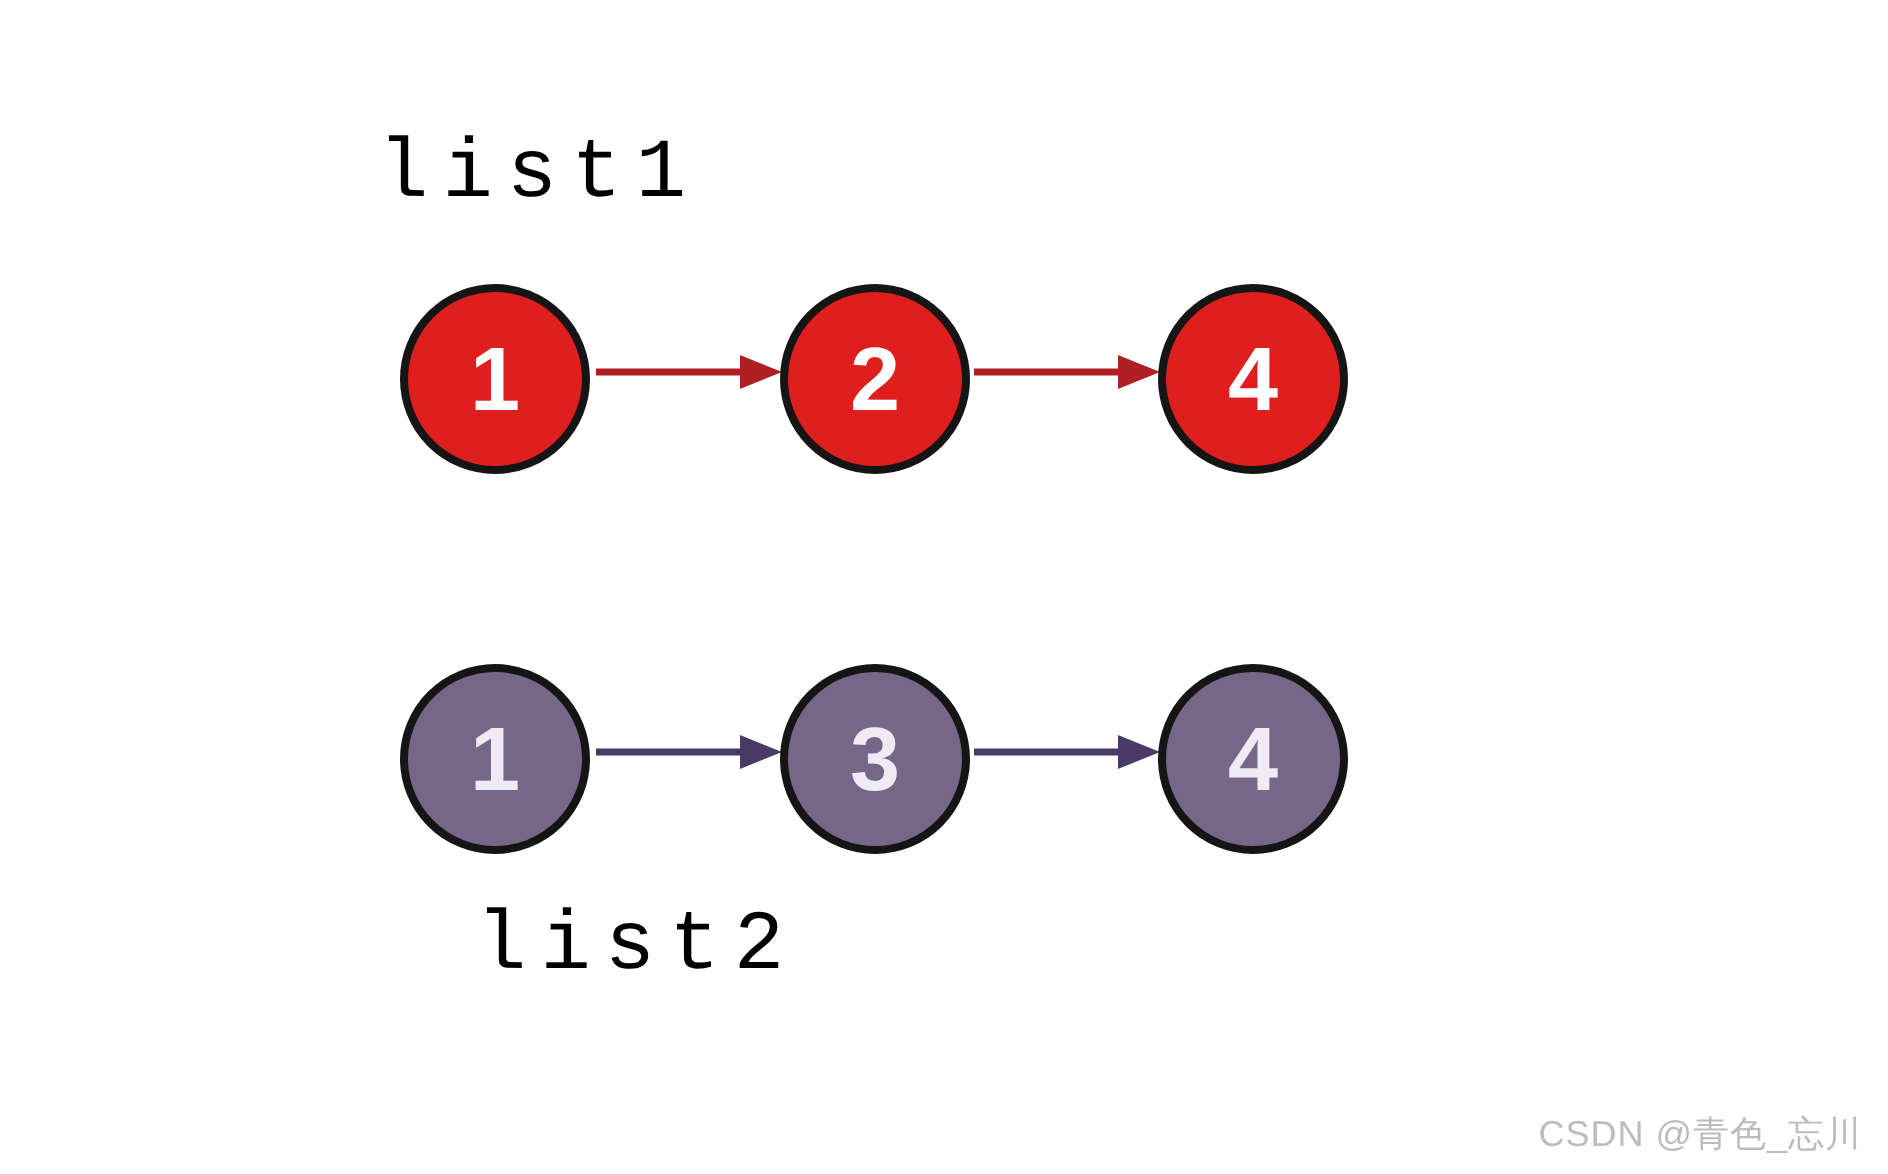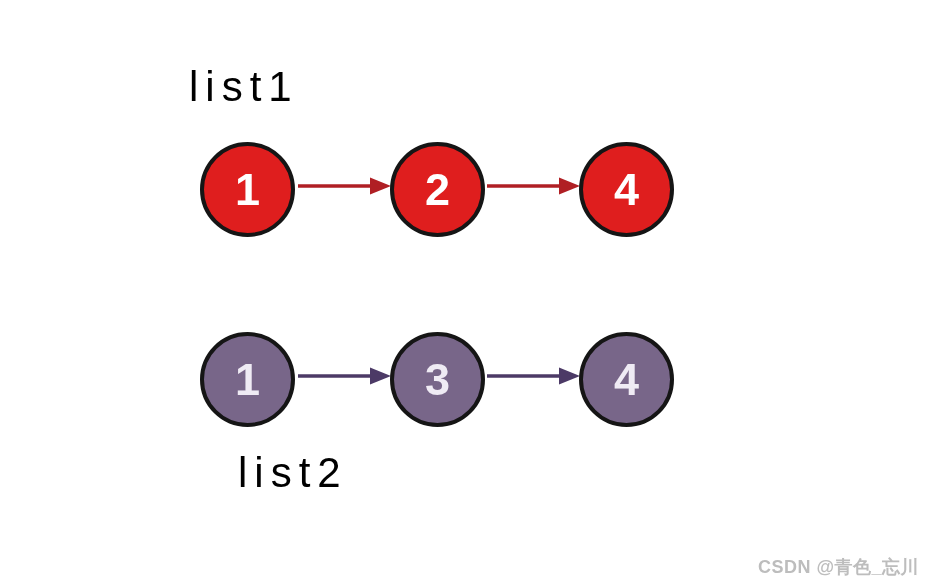--- a/index.html
+++ b/index.html
@@ -10,21 +10,21 @@
   }
   .canvas {
     position: relative;
     width: 944px;
     height: 587px;
     background: #ffffff;
     overflow: hidden;
   }
   .list-label {
     position: absolute;
-    font-family: Liberation Sans, sans-serif;
+    font-family: Liberation Mono, monospace;
     font-size: 42px;
     color: #000000;
     letter-spacing: 7px;
     line-height: 1;
   }
   .label-1 { left: 189px; top: 66px; }
   .label-2 { left: 204px; top: 452px; margin-left: 34px; }
 
   .node {
     position: absolute;
@@ -62,26 +62,25 @@
   .row-2 .arrow { top: 364px; }
   .a-a { left: 296px; }
   .a-b { left: 485px; }
   .row-1 .arrow line { stroke: #b01f24; }
   .row-1 .arrow polygon { fill: #b01f24; }
   .row-2 .arrow line { stroke: #4c3a66; }
   .row-2 .arrow polygon { fill: #4c3a66; }
 
   .watermark {
     position: absolute;
-    right: 25px;
+    right: 13px;
     top: 555px;
     font-size: 18px;
     color: #bdbdbd;
     letter-spacing: 0.5px;
-    font-weight: bold;
   }
 </style>
 </head>
 <body>
 
 <div class="canvas">
 
   <div class="list-label label-1">list1</div>
 
   <div class="row-1">

